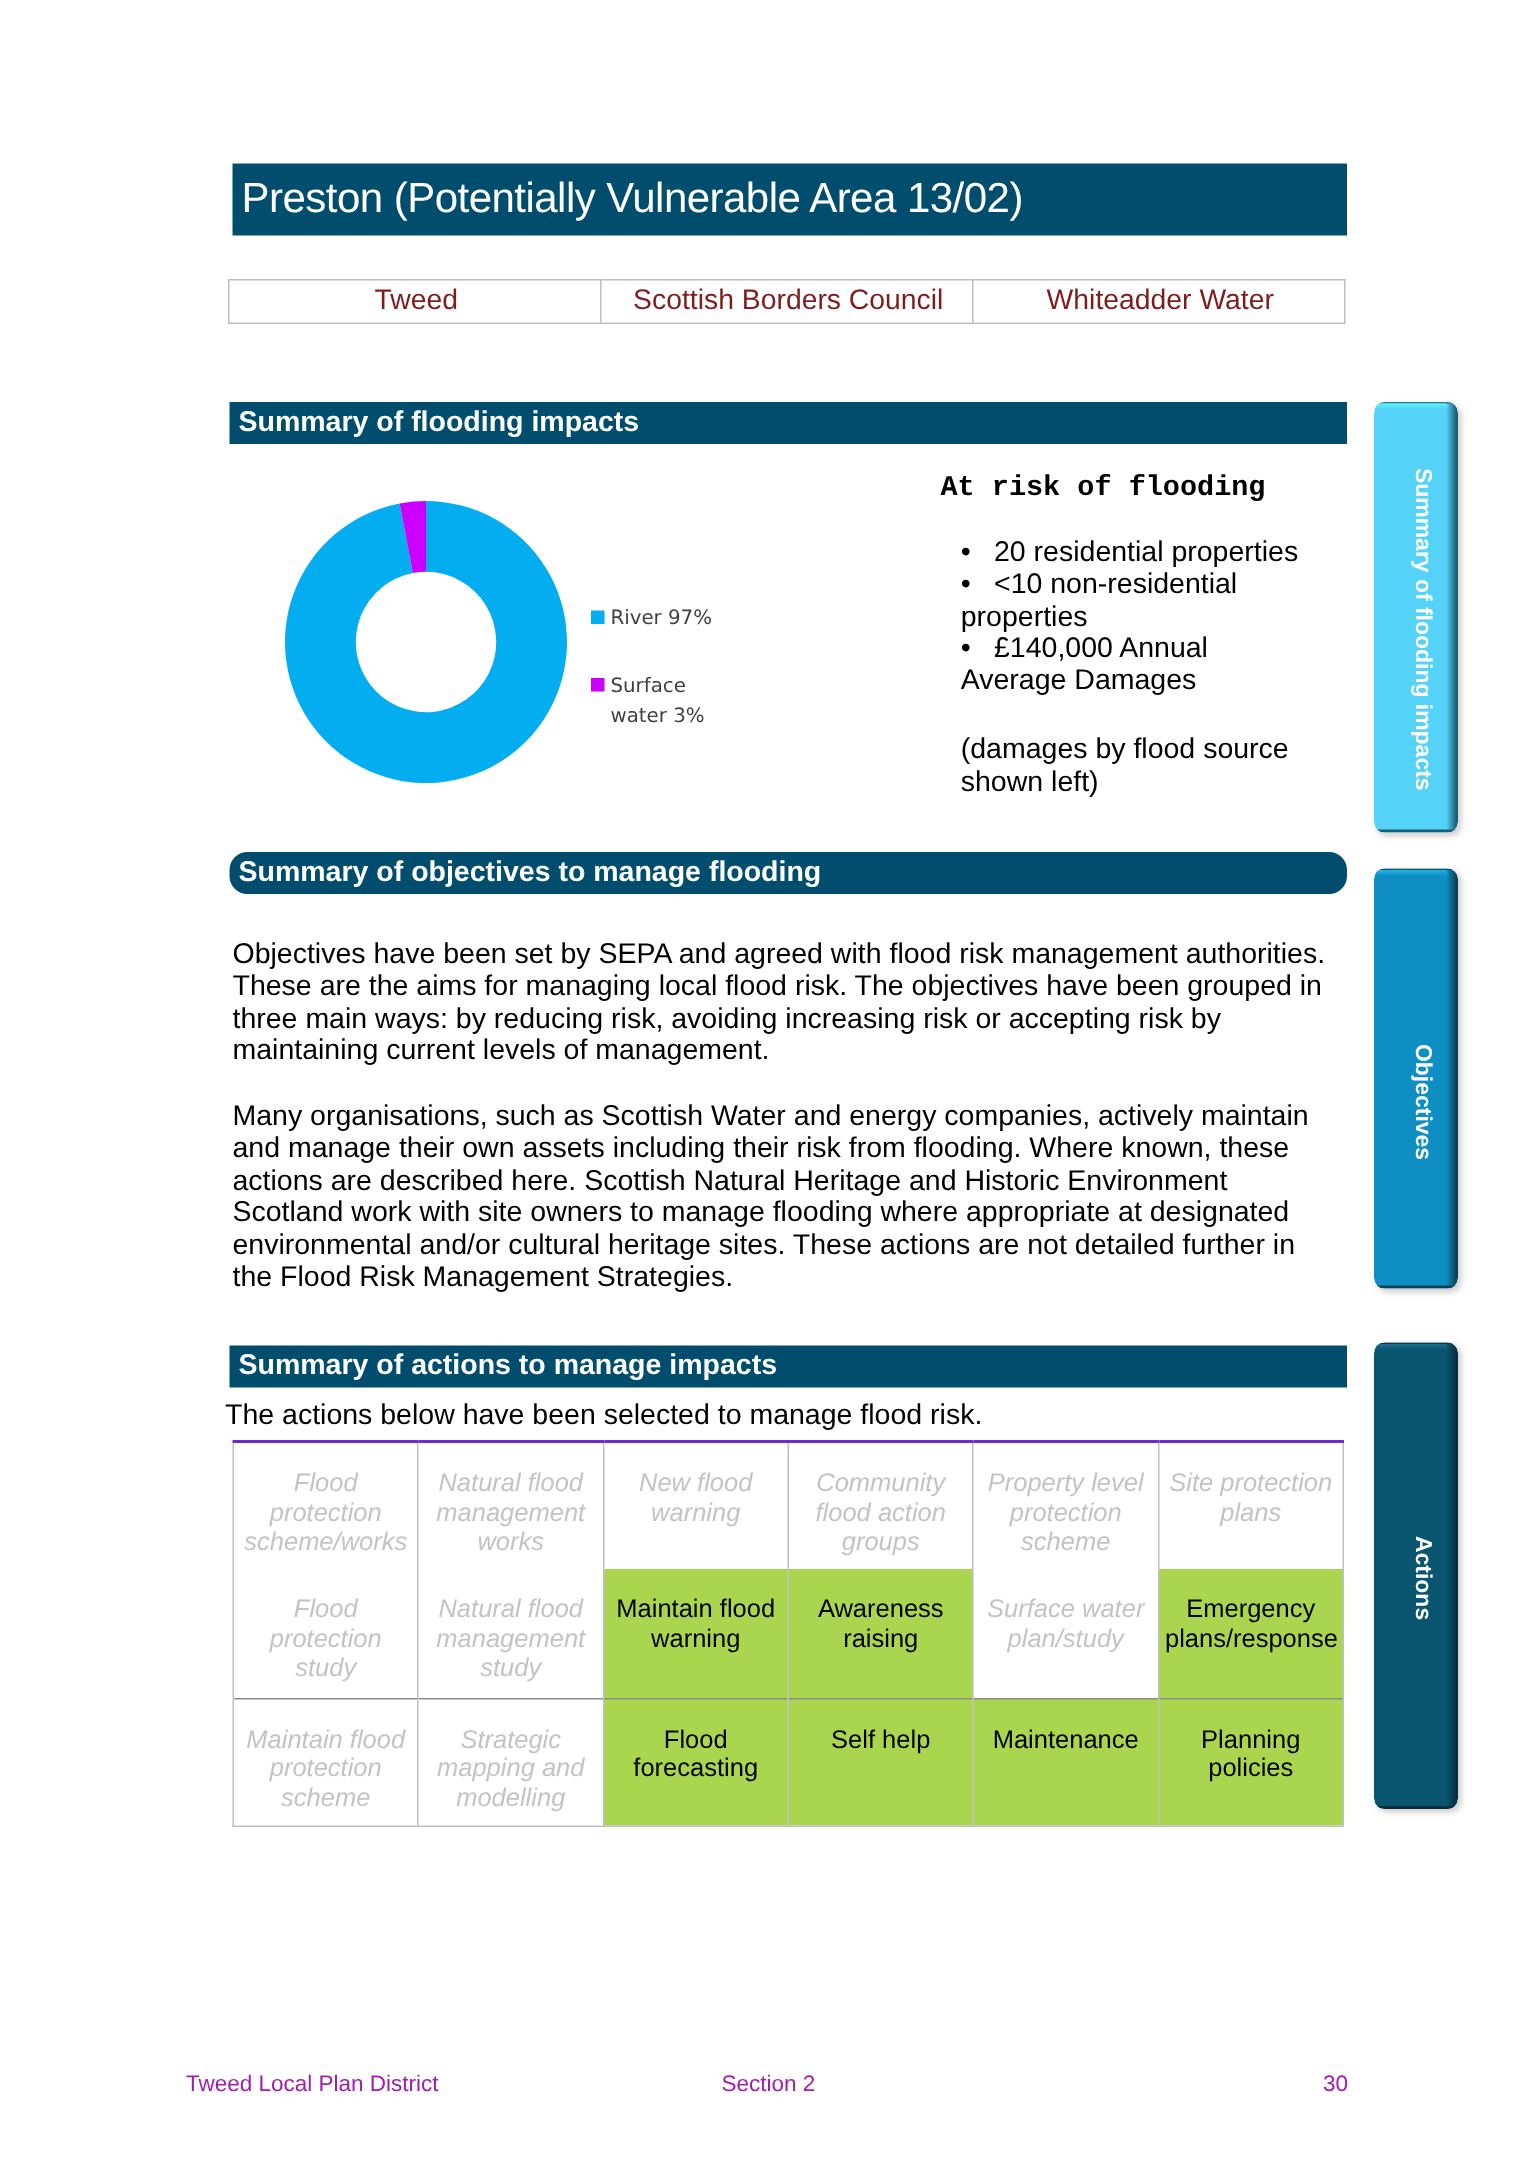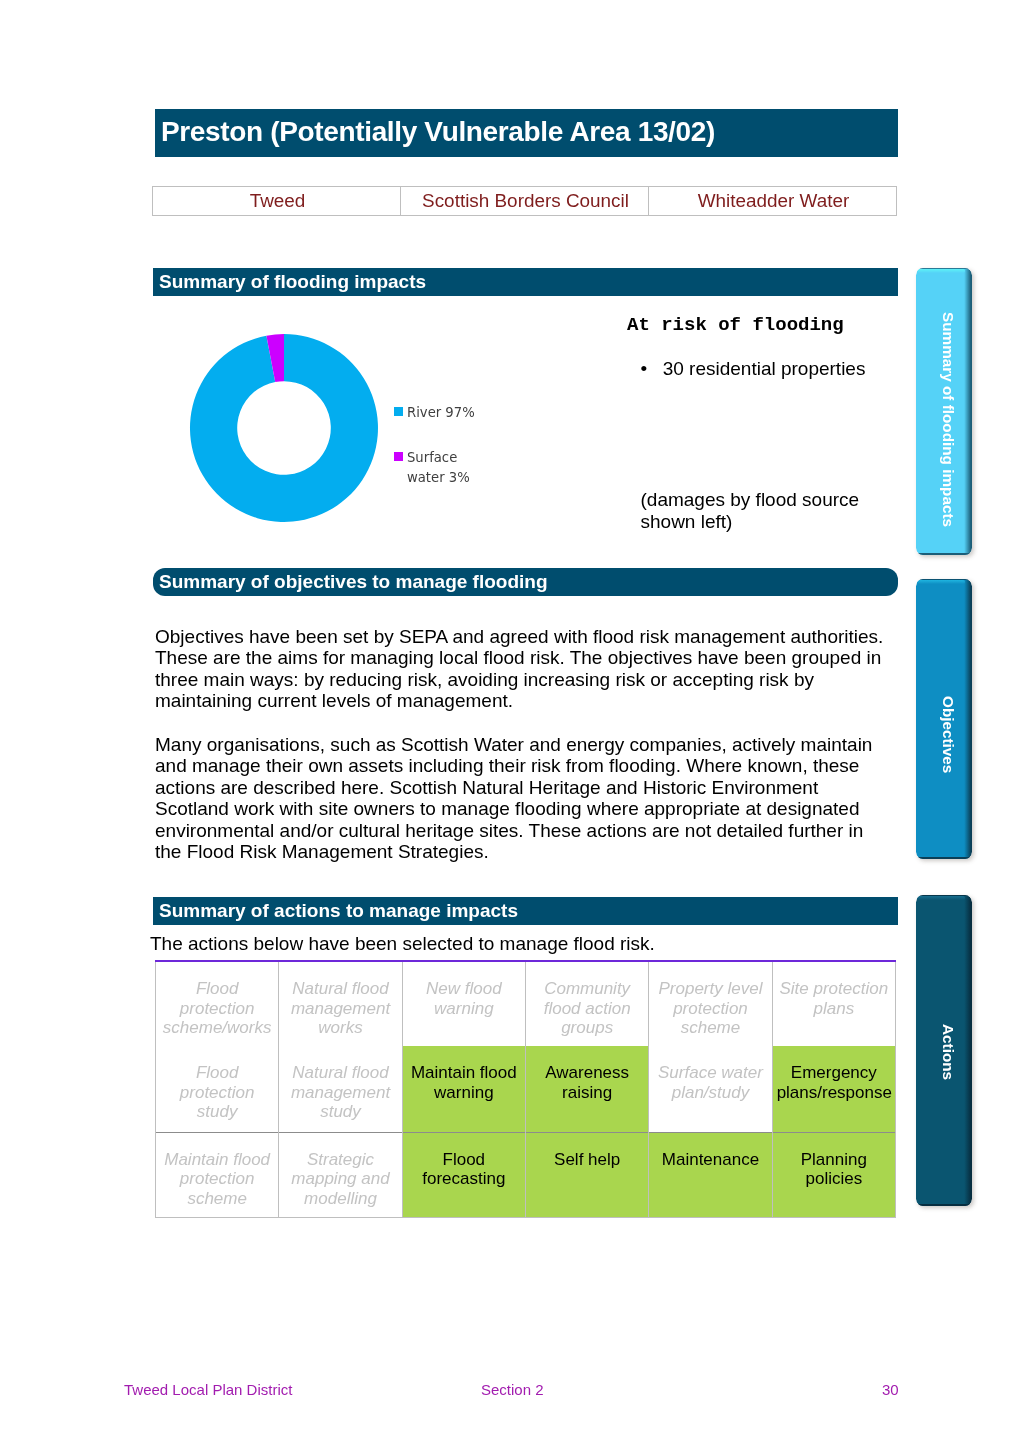--- a/index.html
+++ b/index.html
@@ -1,21 +1,21 @@
 <!DOCTYPE html>
 <html><head>
 <meta charset="utf-8">
 <style>
   html,body{margin:0;padding:0;}
   body{width:1020px;height:1442px;background:#ffffff;font-family:"Liberation Sans",sans-serif;position:relative;overflow:hidden;
        -webkit-font-smoothing:antialiased;}
   .page{position:absolute;left:0;top:0;width:1020px;height:1442px;}
   
   .title-bar{position:absolute;left:155px;top:109px;width:743px;height:48px;background:#004D6E;}
-  .title-bar span{position:absolute;left:6px;top:8px;font-size:28px;font-weight:bold;color:#ffffff;line-height:30px;letter-spacing:-0.35px;}
+  .title-bar span{position:absolute;left:6px;top:8px;font-size:28px;font-weight:normal;color:#ffffff;line-height:30px;letter-spacing:-0.35px;}
   
   .info-table{position:absolute;left:152px;top:186px;width:745px;border-collapse:collapse;table-layout:fixed;}
   .info-table th{background:#004D6E;color:#fff;font-size:18.8px;font-weight:bold;height:26px;text-align:center;
                  border:1px solid #004D6E;padding:0 0 0 4px;line-height:20px;}
   .info-table td{background:#fff;color:#7f1d1d;font-size:18.9px;height:28px;text-align:center;
                  border:1px solid #bfbfbf;padding:0 0 0 2px;line-height:20px;}
   
   .sect-bar{position:absolute;left:153px;width:745px;height:28px;background:#004D6E;}
     .sect-bar span{position:absolute;left:6px;top:3px;font-size:19px;font-weight:bold;color:#ffffff;line-height:21px;}
   
@@ -80,21 +80,23 @@
     <span style="position:absolute;left:14px;top:0;white-space:nowrap;">River 97%</span>
   </div>
   <div class="legend" style="left:393px;top:448px;">
     <span class="sw" style="left:1px;top:4px;background:#CC00FF;"></span>
     <span style="position:absolute;left:14px;top:0;width:70px;line-height:20px;">Surface water 3%</span>
   </div>
 
   <div style="position:absolute;left:627px;top:314px;font-size:19px;font-weight:bold;color:#000;font-family:Liberation Mono, monospace;">At risk of flooding</div>
 
   <div class="body-text" style="left:640.5px;top:358px;width:232px;">
-    <div><span class="bul">•</span><span>30 residential properties</span></div>
+    <div><span class="bul">•</span><span>20 residential properties</span></div>
+    <div><span class="bul">•</span><span>&lt;10 non-residential properties</span></div>
+    <div><span class="bul">•</span><span>£140,000 Annual Average Damages</span></div>
   </div>
   <div class="body-text" style="left:640.5px;top:489px;width:234px;line-height:22.2px;">(damages by flood source shown left)</div>
 
   <div class="sect-bar" style="top:568px;border-radius:12px;">
     <span>Summary of objectives to manage flooding</span>
   </div>
   <div class="body-text" style="left:155px;top:626px;width:732px;line-height:21.4px;">Objectives have been set by SEPA and agreed with flood risk management authorities. These are the aims for managing local flood risk. The objectives have been grouped in three main ways: by reducing risk, avoiding increasing risk or accepting risk by maintaining current levels of management.</div>
   <div class="body-text" style="left:155px;top:734px;width:732px;line-height:21.4px;">Many organisations, such as Scottish Water and energy companies, actively maintain and manage their own assets including their risk from flooding. Where known, these actions are described here. Scottish Natural Heritage and Historic Environment Scotland work with site owners to manage flooding where appropriate at designated environmental and/or cultural heritage sites. These actions are not detailed further in the Flood Risk Management Strategies.</div>
 
   <div class="sect-bar" style="top:897px;">

